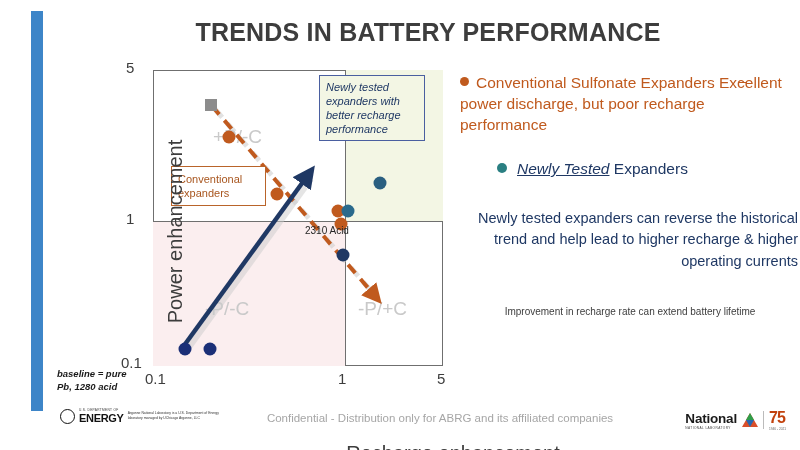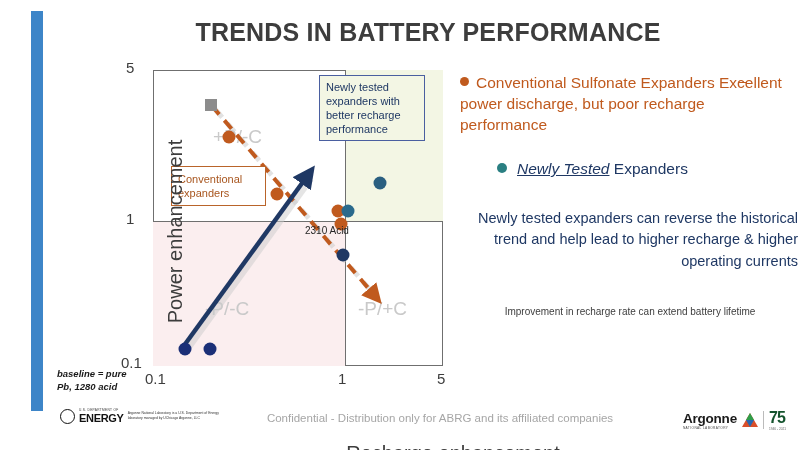--- a/index.html
+++ b/index.html
@@ -51,21 +51,21 @@
   .ql-br{left:205px;top:228px;}
 
   .box-conv{
     position:absolute;left:18px;top:96px;width:95px;
     border:1px solid #b9642a;background:#ffffff;color:#a8561f;
     font-size:11px;line-height:1.28;padding:5px 6px;box-sizing:border-box;
   }
   .box-new{
     position:absolute;left:166px;top:5px;width:106px;
     border:1px solid #4a5fa0;background:#f3f6e4;color:#1f3864;
-    font-size:11px;line-height:1.28;padding:4px 6px;box-sizing:border-box;
+    font-size:11px;line-height:1.28;padding:4px 6px;box-sizing:border-box;font-style:italic;
   }
   .lbl-1280{position:absolute;left:152px;top:155px;font-size:10px;color:#262626;}
   .baseline-note{
     position:absolute;left:-96px;top:298px;width:86px;
     font-size:9.5px;font-style:italic;font-weight:bold;color:#1a1a1a;line-height:1.35;
   }
 
   svg.overlay{position:absolute;left:0;top:0;width:290px;height:296px;overflow:visible;}
 
   
@@ -104,21 +104,21 @@
   }
   .doe-logo{position:absolute;left:60px;top:408px;display:flex;align-items:center;gap:4px;}
   .doe-seal{width:13px;height:13px;border-radius:50%;border:1.4px solid #111;}
   .doe-word{font-size:11px;font-weight:bold;color:#111;letter-spacing:-.3px;text-align:center;}
   .doe-sub{font-size:3.4px;color:#333;line-height:1.5;max-width:92px;}
   .doe-top{font-size:3.2px;color:#333;letter-spacing:.3px;}
   .arg-logo{position:absolute;right:14px;top:409px;display:flex;align-items:center;gap:5px;}
   .arg-name{font-size:13.5px;color:#1a1a1a;font-weight:bold;letter-spacing:-.2px;}
   .arg-sub{font-size:3.2px;color:#444;letter-spacing:.4px;}
   .arg-div{width:1px;height:18px;background:#bbb;}
-  .arg-75{font-size:16px;font-weight:bold;color:#14532d;letter-spacing:-1px;}
+  .arg-75{font-size:16px;font-weight:bold;color:#c2410c;letter-spacing:-1px;}
   .arg-75sub{font-size:3.2px;color:#666;}
 </style>
 </head>
 <body>
 
 <div class="slide">
 
   <div class="accent-bar"></div>
 
   <div class="slide-title">TRENDS IN BATTERY PERFORMANCE</div>
@@ -202,21 +202,21 @@
     <div class="doe-seal"></div>
     <div>
       <div class="doe-top">U.S. DEPARTMENT OF</div>
       <div class="doe-word">ENERGY</div>
     </div>
     <div class="doe-sub">Argonne National Laboratory is a U.S. Department of Energy laboratory managed by UChicago Argonne, LLC</div>
   </div>
 
   <div class="arg-logo">
     <div>
-      <div class="arg-name">Argonne</div>
+      <div class="arg-name">National</div>
       <div class="arg-sub">NATIONAL LABORATORY</div>
     </div>
     <svg width="16" height="15" viewBox="0 0 16 15">
       <polygon points="8,0 16,14 0,14" fill="#d94f2b"></polygon>
       <polygon points="8,0 12,7 4,7" fill="#2e9e4a"></polygon>
       <polygon points="4,7 12,7 8,14" fill="#2569b2"></polygon>
     </svg>
     <div class="arg-div"></div>
     <div>
       <div class="arg-75">75</div>

